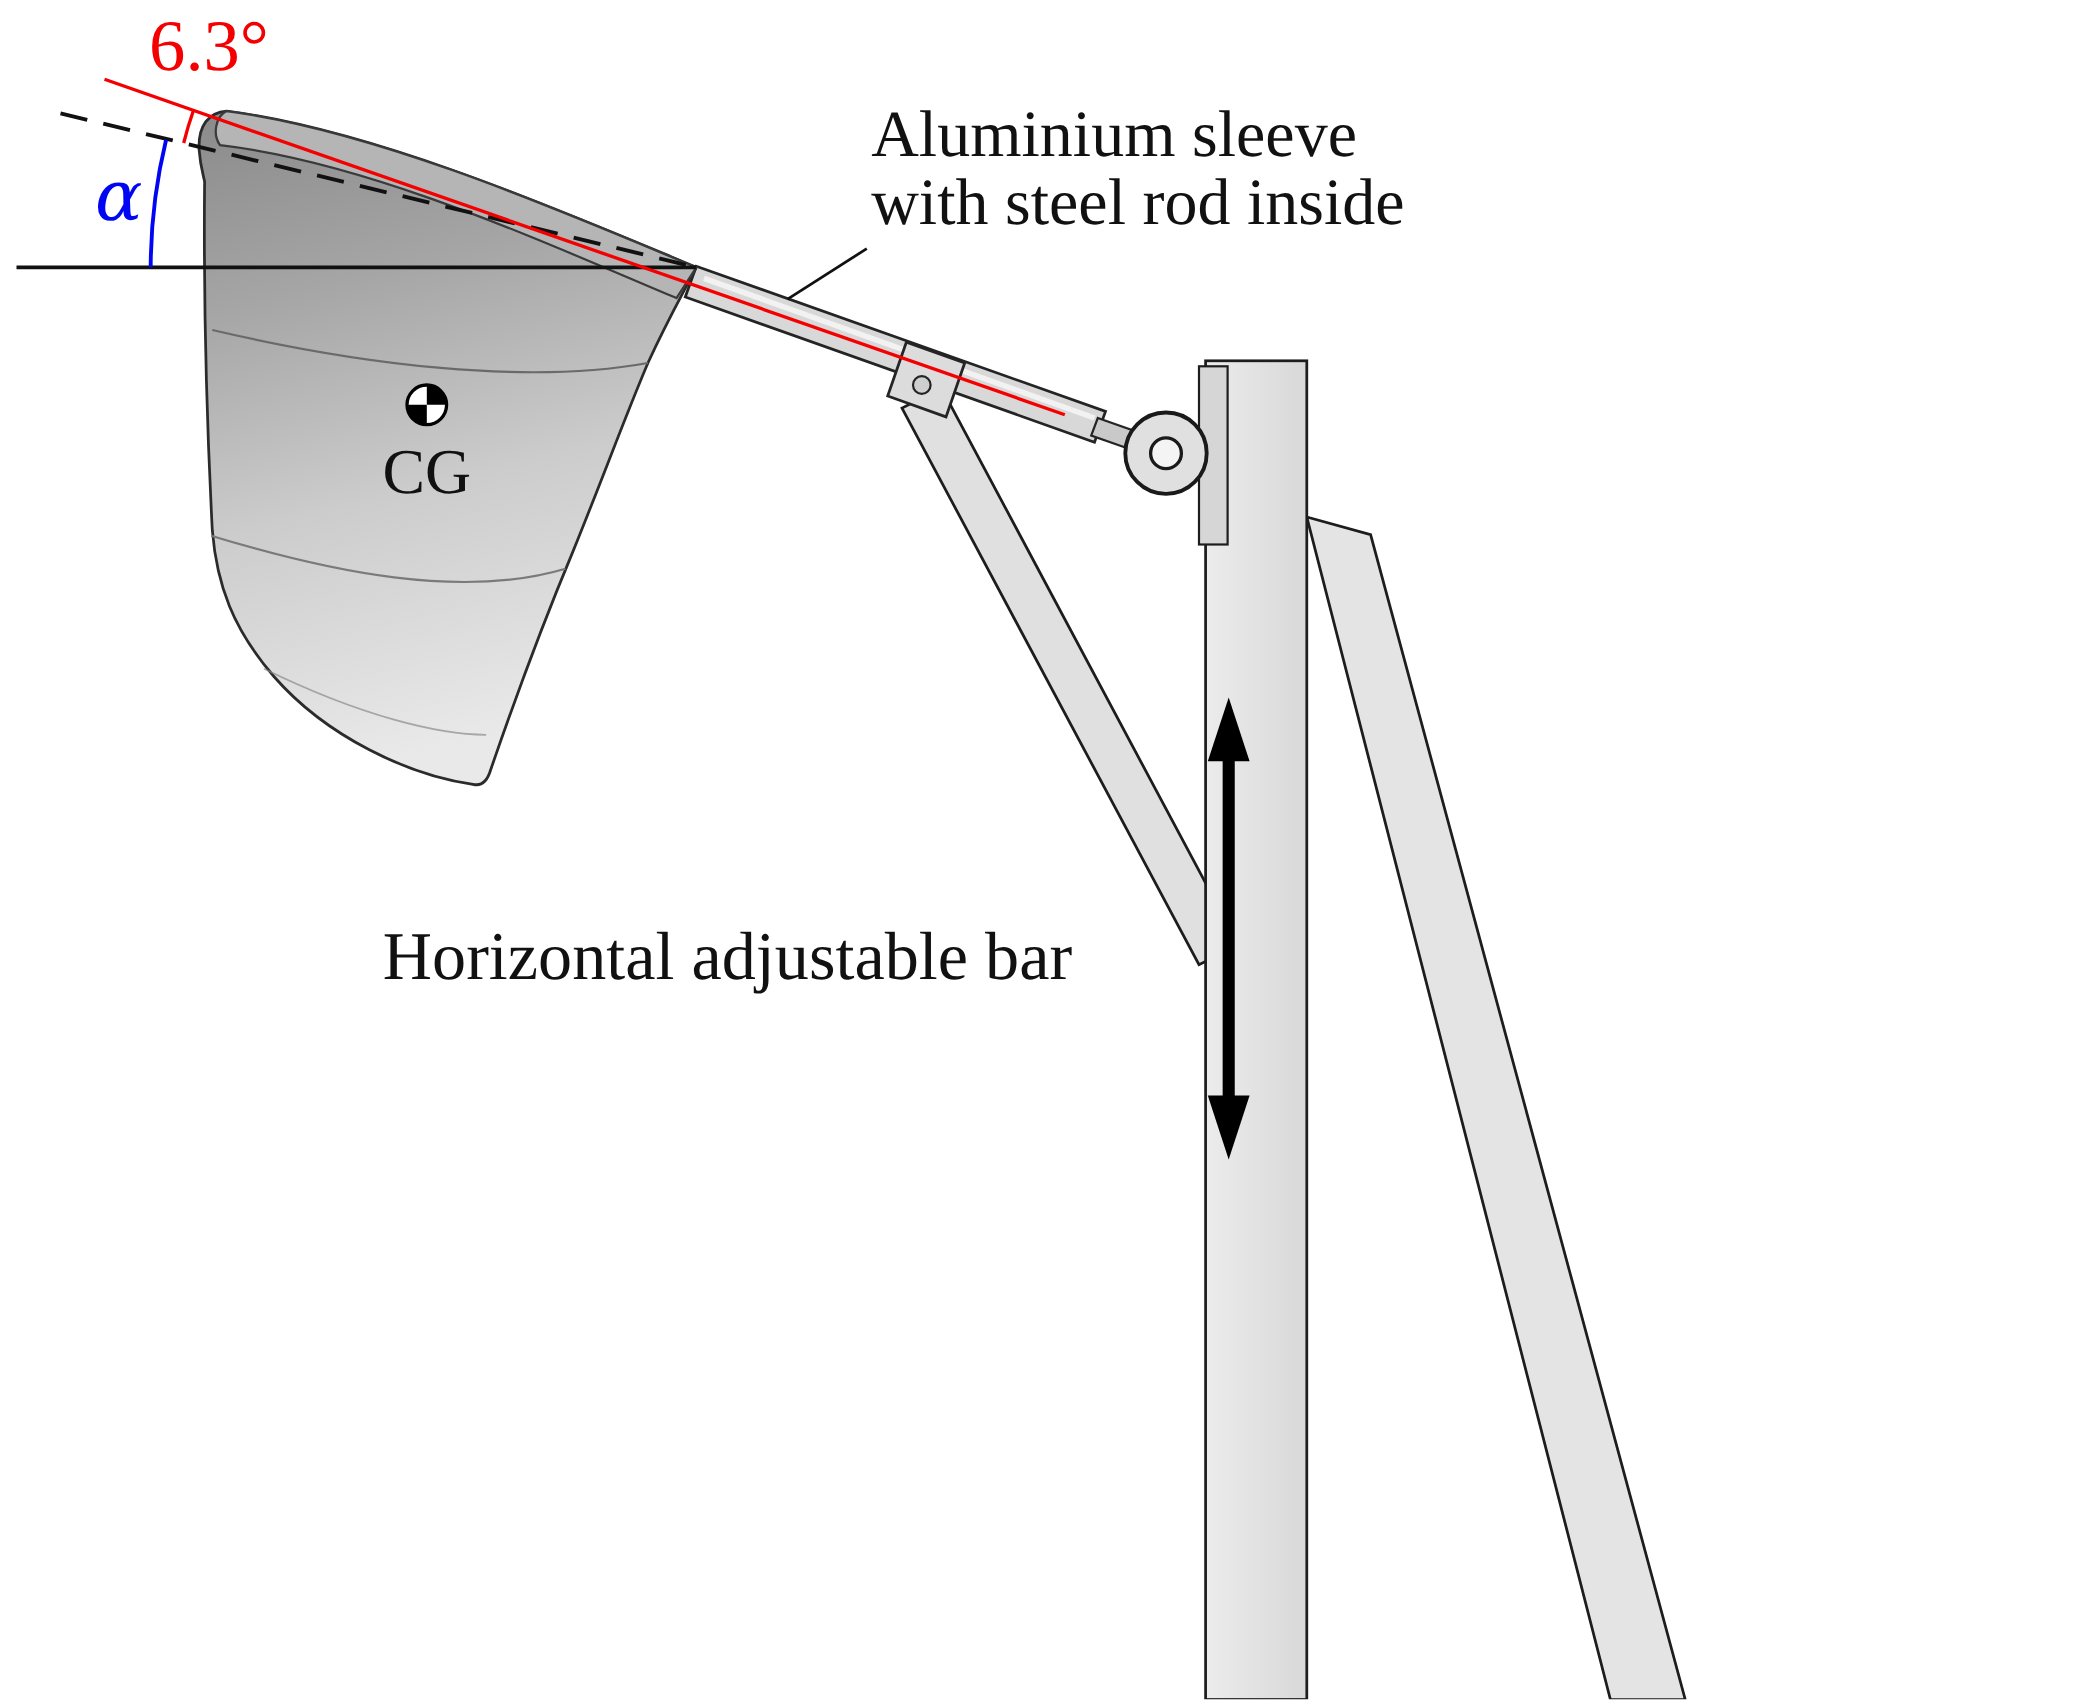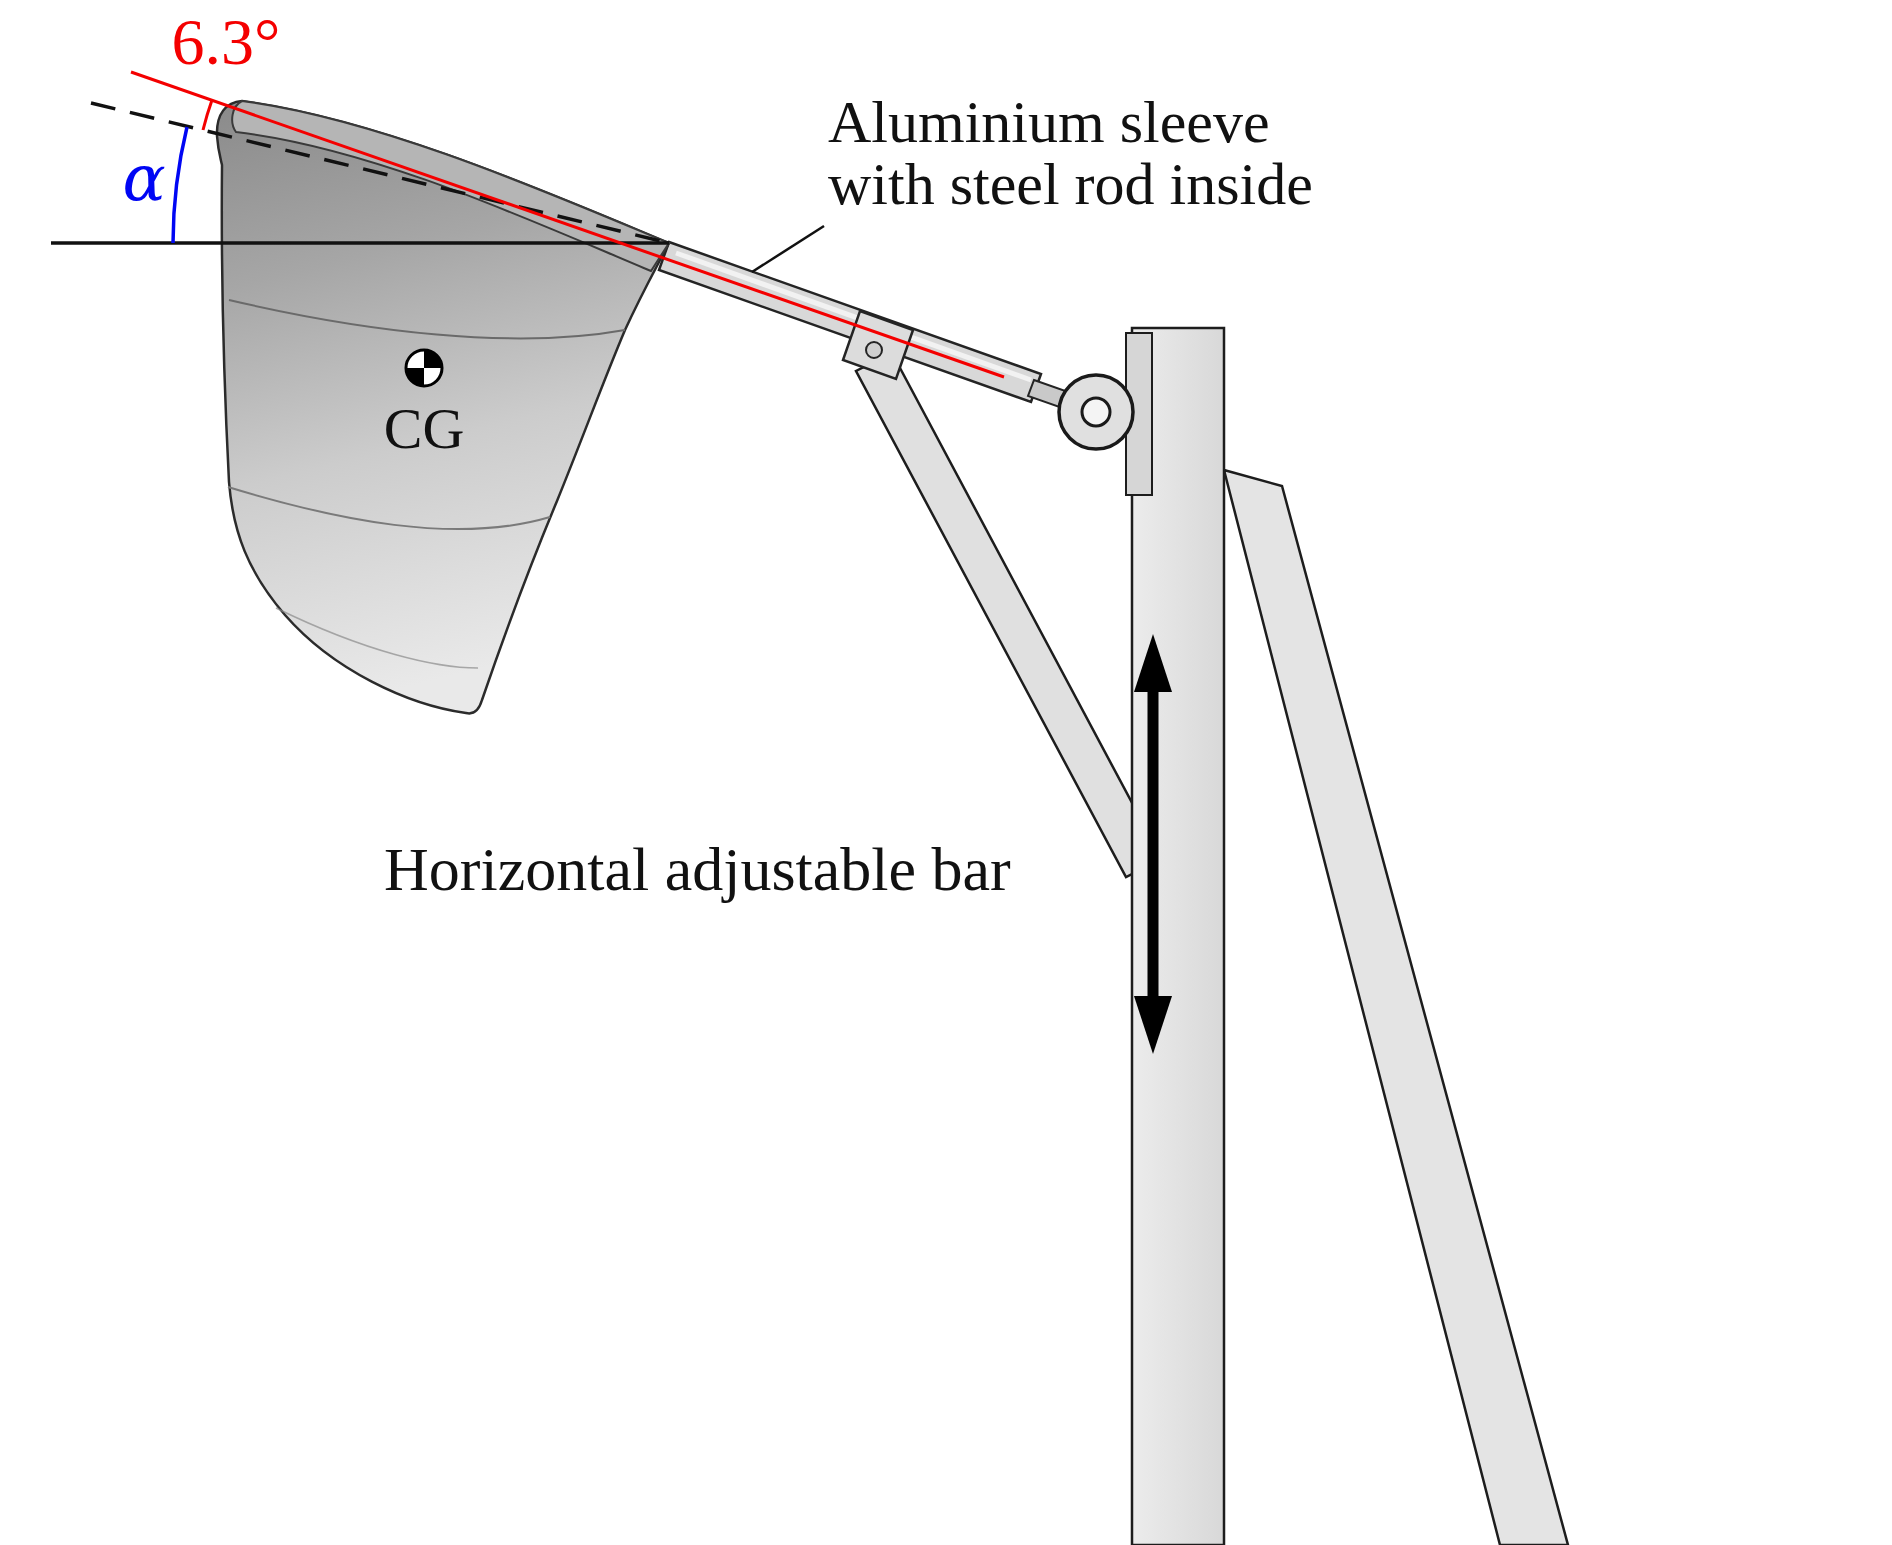--- a/index.html
+++ b/index.html
@@ -1,20 +1,19 @@
 <!DOCTYPE html>
 <html><head>
 <meta charset="utf-8">
 <style>
   html,body{margin:0;padding:0;background:#ffffff;}
   .stage{
     width:1688px;height:1545px;position:relative;background:#ffffff;
     font-family:"Liberation Serif", serif;
     overflow:hidden;
-    padding-left:36px;
   }
   svg text{
     font-family:"Liberation Serif", serif;
   }
   .alpha-txt{
     font-family:"DejaVu Serif", serif;
     font-style:italic;
   }
 </style>
 </head>

